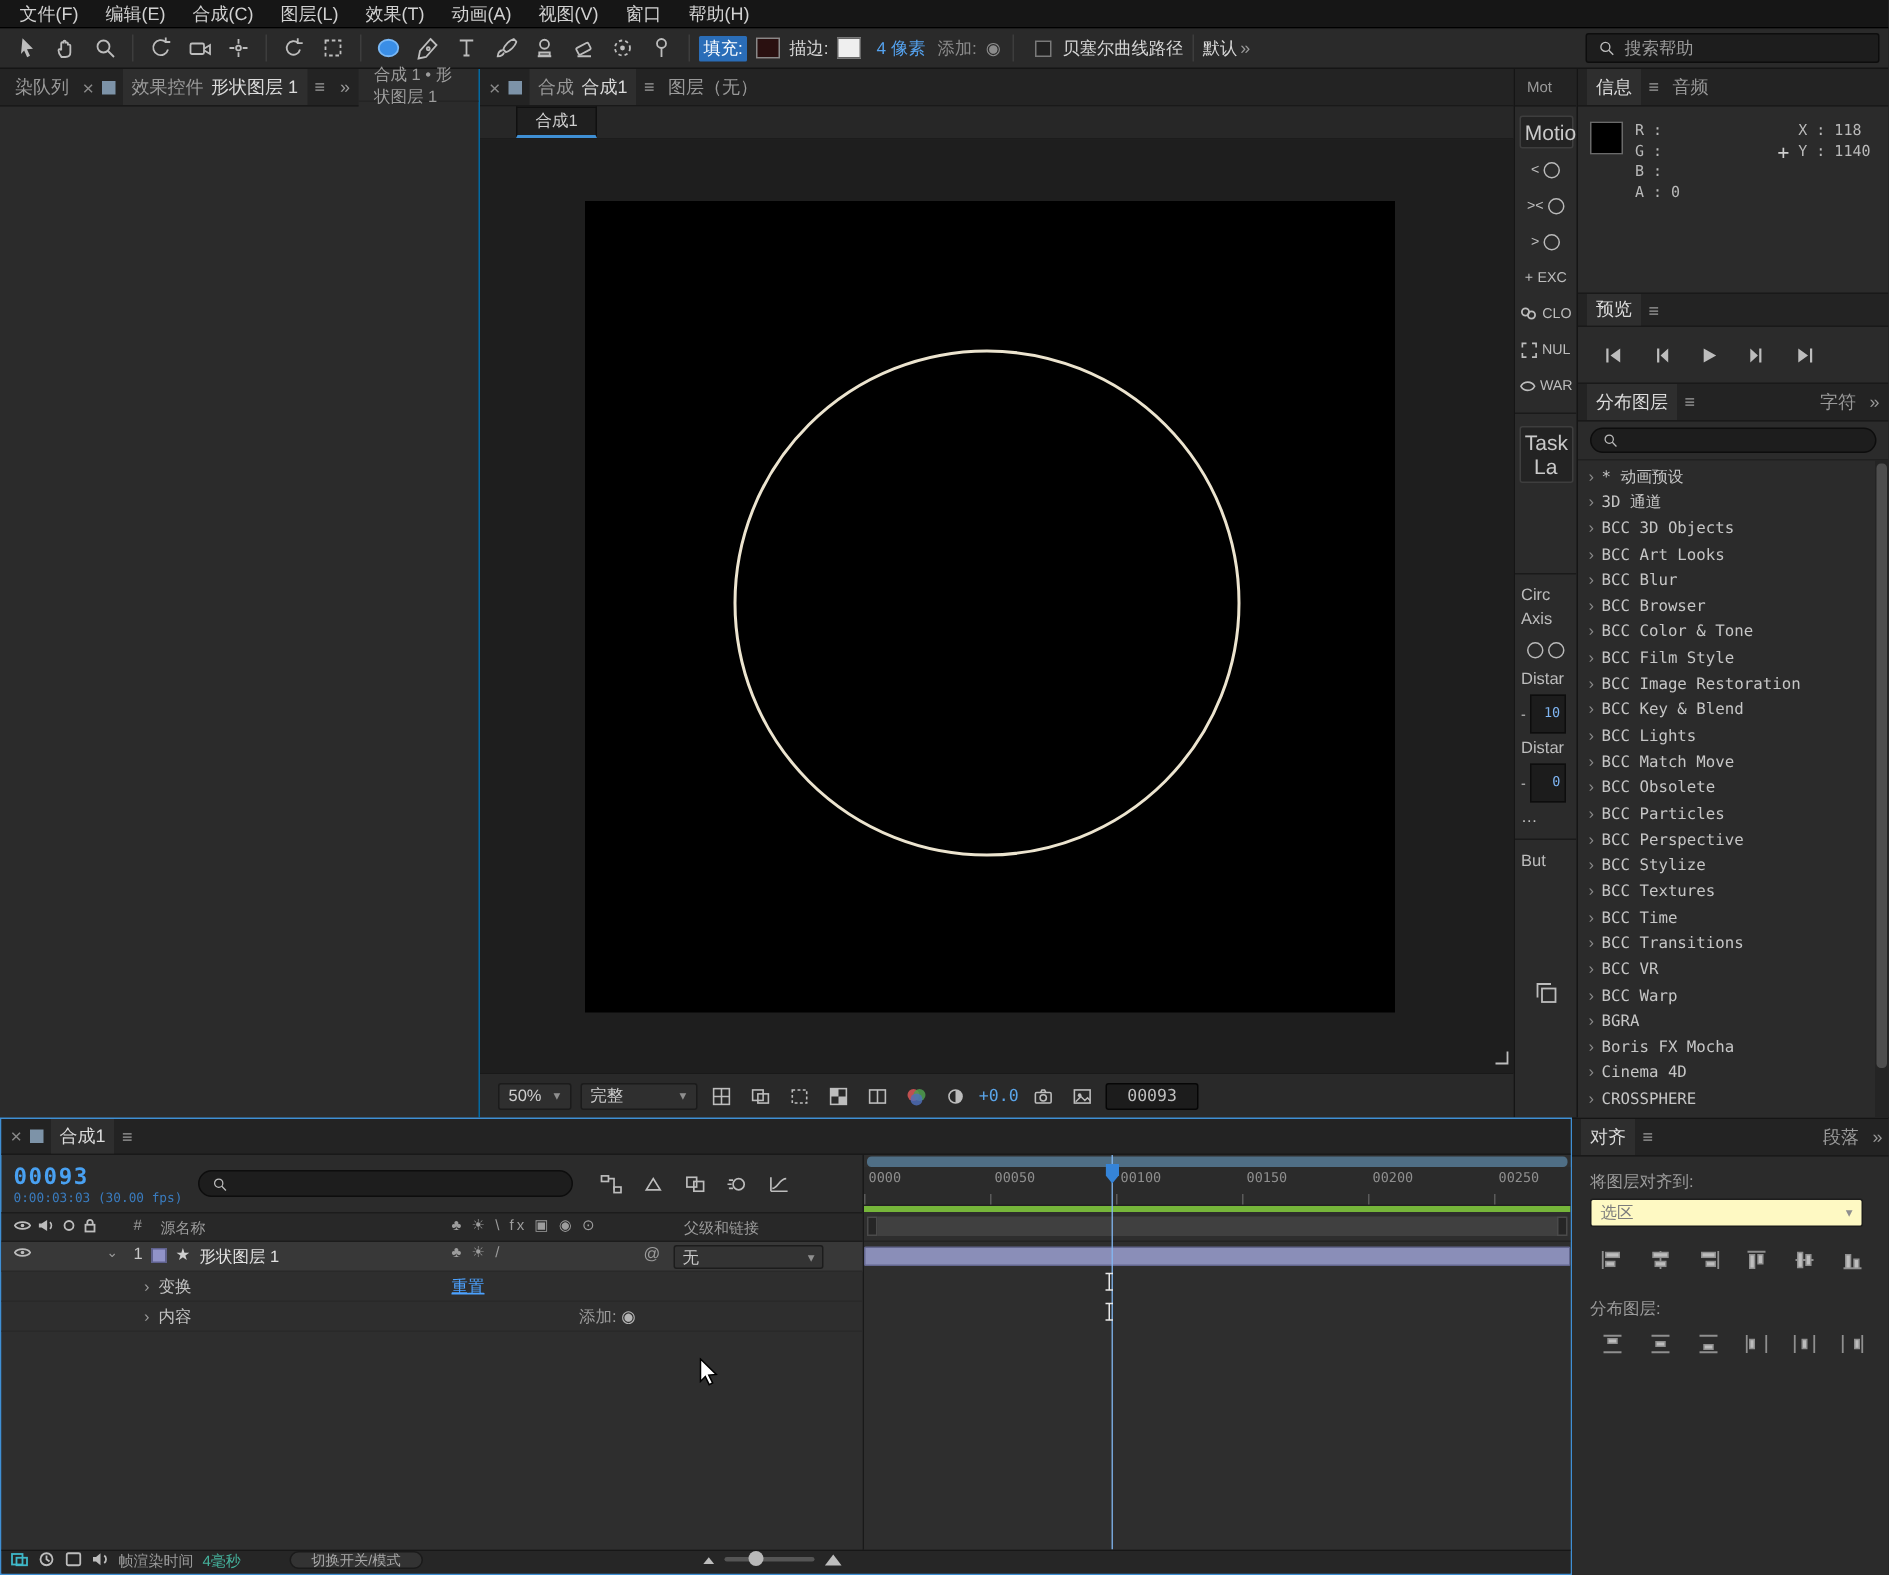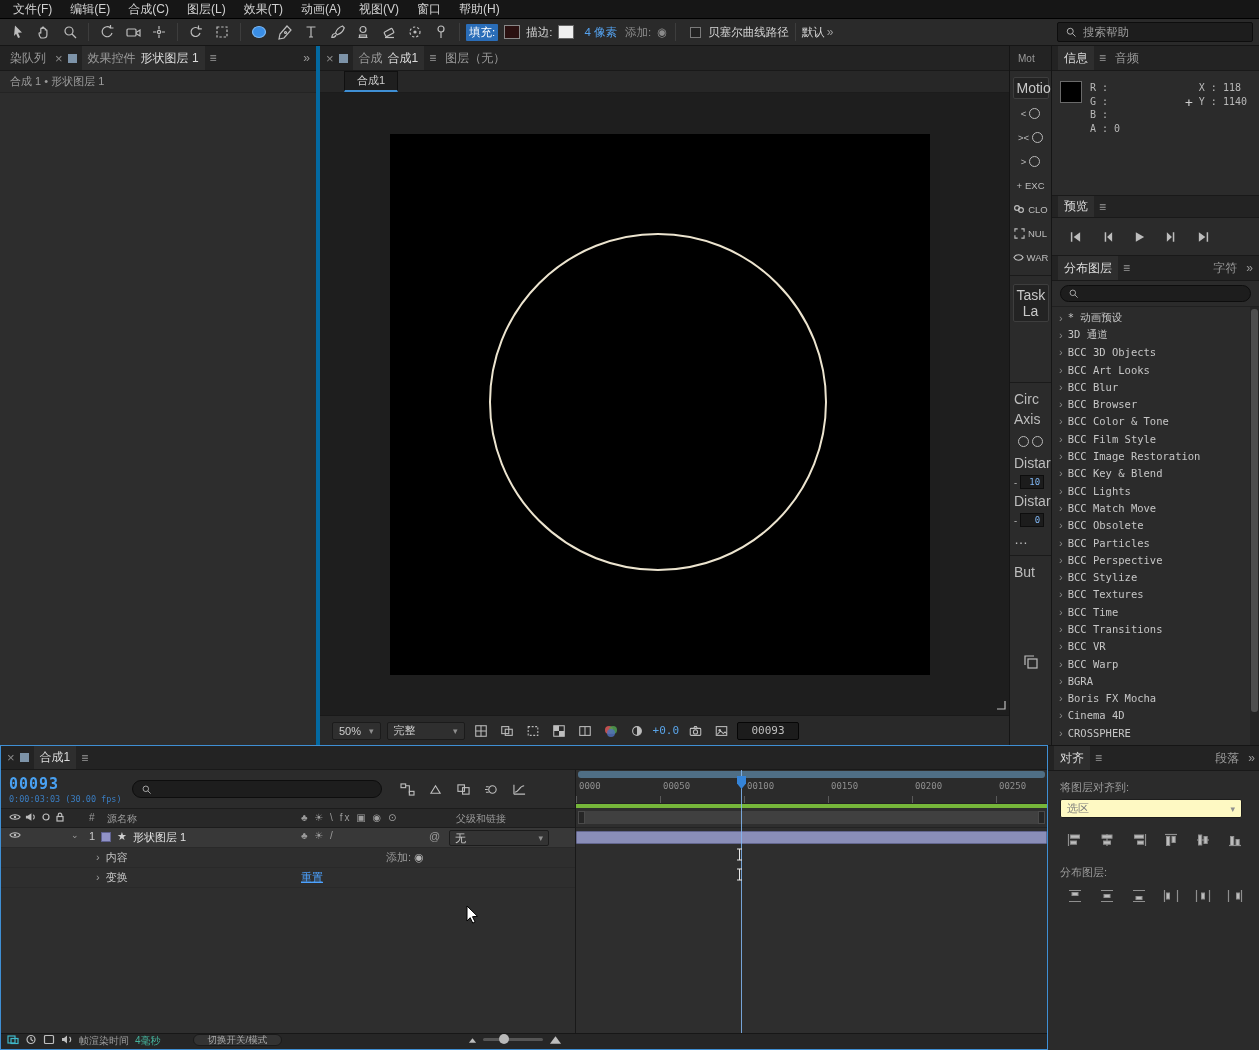--- a/index.html
+++ b/index.html
@@ -33,21 +33,21 @@
 .tab-active{background:#2e2e2e;height:100%;display:flex;align-items:center;padding:0 6px;gap:5px}
 .tab-ghost{color:#9a9a9a;padding:0 4px}
 .dim{color:#9b9b9b}.lit{color:#dcdcdc}
 .tclose{color:#8a8a8a;font-size:13px;line-height:1}
 .sq{width:9px;height:9px;background:#7d93a8;flex:none}
 .micon{color:#9a9a9a;font-size:12px}
 .spacer{flex:1}
 
 
 .main{display:flex;height:699px}
-.left-panel{width:320px;background:#2b2b2b;border-right:4px solid #0369a1;display:flex;flex-direction:column}
+.left-panel{width:320px;background:#2b2b2b;border-right:1px solid #0369a1;display:flex;flex-direction:row}
 .ec-breadcrumb{height:22px;display:flex;align-items:center;padding:0 10px;font-size:11px;color:#9d9d9d;border-bottom:1px solid #242424}
 .ec-body{flex:1;background:#2d2d2d}
 
 .comp-panel{flex:1;display:flex;flex-direction:column;background:#272727;border-right:1px solid #151515}
 .viewer-tabs{height:22px;background:#272727;display:flex;align-items:flex-end;padding:0 0 0 24px;border-bottom:1px solid #1c1c1c}
 .vtab{font-size:11px;color:#cfcfcf;background:#1f1f1f;border:1px solid #101010;border-bottom:2px solid #3f8fd4;padding:1px 12px 2px}
 .viewport{flex:1;position:relative;background:#1e1e1e;overflow:hidden}
 .comp-frame{position:absolute;left:70px;top:41px;width:540px;height:541px;background:#000}
 .circle{position:absolute;left:99px;top:99px;width:338px;height:338px;border:2px solid #ece4cf;border-radius:50%}
 .comp-bar{height:30px;background:#292929;border-top:1px solid #191919;display:flex;align-items:center;gap:6px;padding:0 12px;font-size:11px}
@@ -58,22 +58,22 @@
 .cbtn{width:20px;height:20px;display:flex;align-items:center;justify-content:center;border:0;background:transparent}
 
 
 .strip{width:42px;background:#2b2b2b;border-right:1px solid #151515;display:flex;flex-direction:column;font-size:9.5px;color:#c3c3c3;overflow:hidden}
 .strip .tabbar{padding:0 4px;font-size:10px}
 .strip-body{flex:1;display:flex;flex-direction:column;align-items:center;gap:4px;padding-top:6px}
 .strip .btn{background:#232323;border:1px solid #3e3e3e;border-radius:2px;padding:2px 3px;font-size:14px;color:#c9c9c9;width:36px;text-align:center}
 .srow{display:flex;align-items:center;gap:3px;height:20px;color:#bdbdbd}
 .o{width:11px;height:11px;border:1.4px solid #b9b9b9;border-radius:50%;flex:none}
 .sdiv{width:100%;height:1px;background:#1a1a1a;margin:4px 0}
-.slabel{align-self:flex-start;padding-left:4px;color:#bdbdbd;font-size:14px}
-.mini-in{width:24px;height:14px;background:#1c1c1c;border:1px solid #0d0d0d;color:#7fb5f2;font-size:9px;display:flex;align-items:center;justify-content:flex-end;padding:0 3px}
+.slabel{align-self:flex-start;padding-left:4px;color:#bdbdbd;font-size:11px}
+.mini-in{width:24px;height:26px;background:#1c1c1c;border:1px solid #0d0d0d;color:#7fb5f2;font-size:9px;display:flex;align-items:center;justify-content:flex-end;padding:0 3px}
 .srow2{display:flex;align-items:center;gap:3px;width:100%;padding-left:4px}
 
 
 .rightcol{width:207px;display:flex;flex-direction:column;background:#2b2b2b;position:relative}
 .info-panel{height:150px;display:flex;flex-direction:column;border-bottom:1px solid #191919}
 .info-body{flex:1;display:flex;padding:10px 8px;gap:8px;font-size:10px}
 .cswatch{width:22px;height:22px;background:#000;border:1px solid #6a6a6a;flex:none}
 .rgba div{line-height:13.5px;color:#b9b9b9}
 .xy{margin-left:auto;display:flex;gap:6px;align-items:flex-start;padding-right:4px}
 .xy .plus{color:#cfcfcf;font-size:13px;margin-top:14px}
@@ -791,26 +791,26 @@
             <span class="abs lname" style="left:132px">形状图层 1</span>
             <span class="abs switches" style="left:300px">♣ ☀ /</span>
             <span class="abs dim" style="left:428px">@</span>
             <span class="parentbox">
               <span>无</span>
               <span class="spacer"></span>
               <span class="dd">▾</span>
             </span>
           </div>
           <div class="row sub">
+            <span class="ind"><span class="tw">›</span><span>变换</span></span>
+            <span class="reset">重置</span>
+          </div>
+          <div class="row sub">
             <span class="ind"><span class="tw">›</span><span>内容</span></span>
             <span class="addwrap"><span>添加:</span> <span class="ab">◉</span></span>
-          </div>
-          <div class="row sub">
-            <span class="ind"><span class="tw">›</span><span>变换</span></span>
-            <span class="reset">重置</span>
           </div>
         </div>
       </div>
 
       <div class="tl-right">
         <div class="time-nav"></div>
         <div class="ruler">
 
         <span class="rlabel mono">0000</span>
             <span class="rlabel mono">00050</span>

